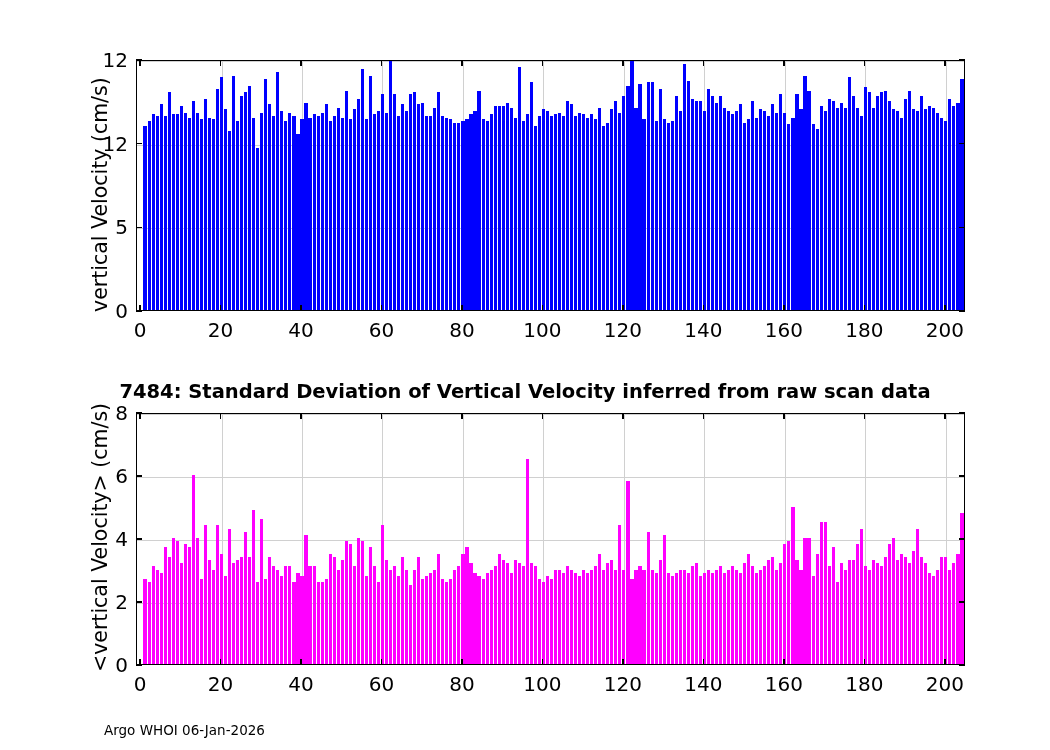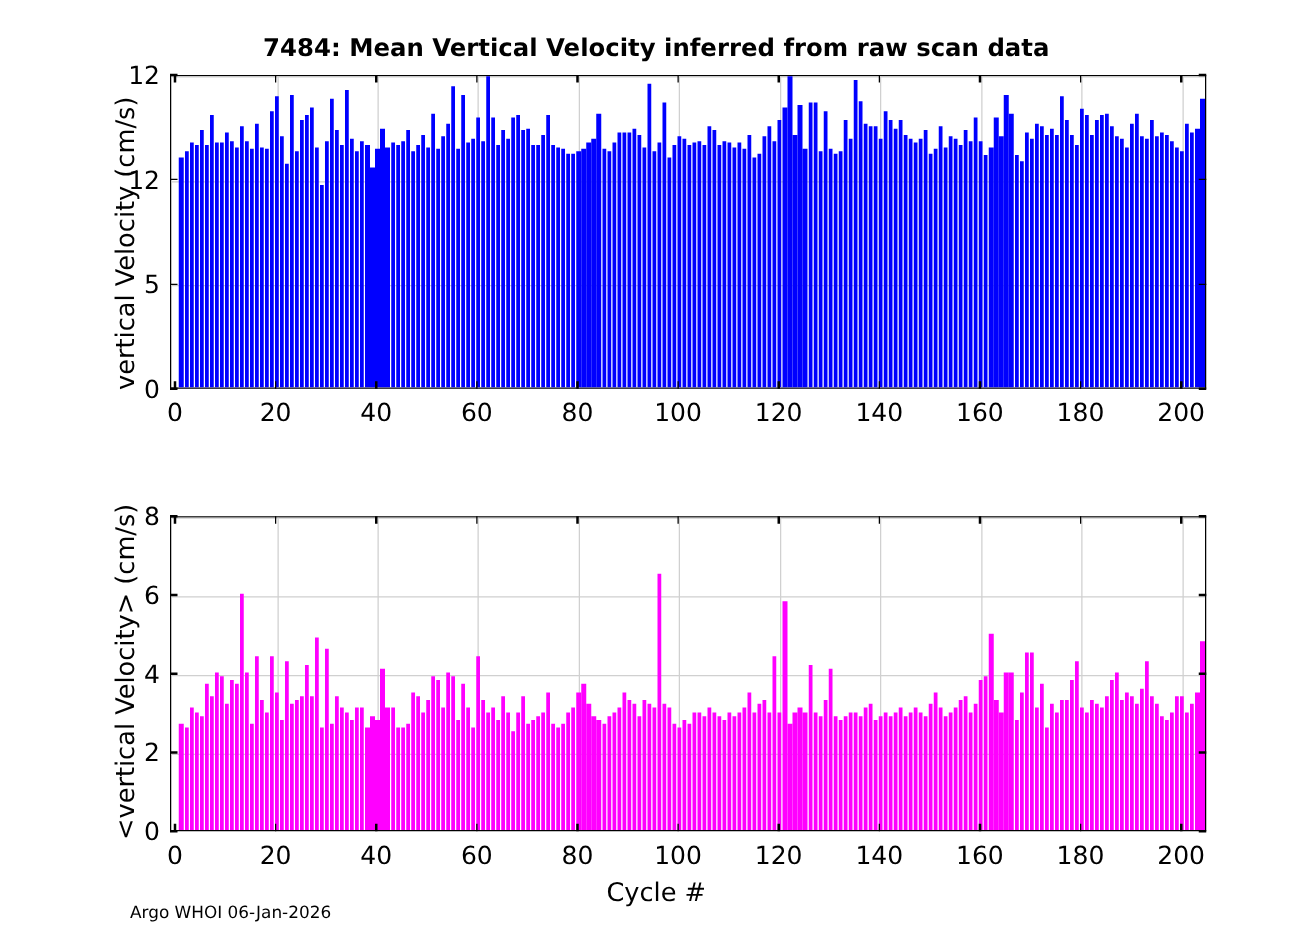--- a/index.html
+++ b/index.html
@@ -56,21 +56,20 @@
   #ylabel-bottom{left:88px;top:672px;}
 
   
   #footer{position:absolute;left:104px;top:722px;font-size:13.5px;color:#000;white-space:nowrap;}
 </style>
 </head>
 <body>
 
 <div class="figure">
 
-  <div class="chart-title" id="title-top">7484: Mean Vertical Velocity inferred from raw scan data</div>
 
   <div class="panel" id="panel-top">
     <div class="plotarea" id="plot-top">
         <div class="gl-v" style="left: 84.51px;"></div>
         <div class="gl-v" style="left: 165px;"></div>
         <div class="gl-v" style="left: 245.48px;"></div>
         <div class="gl-v" style="left: 325.97px;"></div>
         <div class="gl-v" style="left: 406.45px;"></div>
         <div class="gl-v" style="left: 486.94px;"></div>
         <div class="gl-v" style="left: 567.42px;"></div>
@@ -331,20 +330,21 @@
       <div class="lbl lbl-x" style="left: 864.393px; top: 318px;">180</div>
       <div class="lbl lbl-x" style="left: 944.879px; top: 318px;">200</div>
       <div class="lbl lbl-y" style="left: 80px; width: 48px; top: 311px;">0</div>
       <div class="lbl lbl-y" style="left: 80px; width: 48px; top: 227.333px;">5</div>
       <div class="lbl lbl-y" style="left: 80px; width: 48px; top: 143.667px;">12</div>
       <div class="lbl lbl-y" style="left: 80px; width: 48px; top: 60px;">12</div>
     </div>
 
   <div class="axis-title ylabel" id="ylabel-top">vertical Velocity (cm/s)</div>
 
+  <div class="chart-title" id="title-bottom">7484: Standard Deviation of Vertical Velocity inferred from raw scan data</div>
 
   <div class="panel" id="panel-bottom">
     <div class="plotarea" id="plot-bottom">
         <div class="gl-v" style="left: 84.51px;"></div>
         <div class="gl-v" style="left: 165px;"></div>
         <div class="gl-v" style="left: 245.48px;"></div>
         <div class="gl-v" style="left: 325.97px;"></div>
         <div class="gl-v" style="left: 406.45px;"></div>
         <div class="gl-v" style="left: 486.94px;"></div>
         <div class="gl-v" style="left: 567.42px;"></div>
@@ -609,17 +609,16 @@
       <div class="lbl lbl-x" style="left: 944.879px; top: 672px;">200</div>
       <div class="lbl lbl-y" style="left: 80px; width: 48px; top: 665px;">0</div>
       <div class="lbl lbl-y" style="left: 80px; width: 48px; top: 602px;">2</div>
       <div class="lbl lbl-y" style="left: 80px; width: 48px; top: 539px;">4</div>
       <div class="lbl lbl-y" style="left: 80px; width: 48px; top: 476px;">6</div>
       <div class="lbl lbl-y" style="left: 80px; width: 48px; top: 413px;">8</div>
     </div>
 
   <div class="axis-title ylabel" id="ylabel-bottom">&lt;vertical Velocity&gt; (cm/s)</div>
 
-  <div class="axis-title" id="xlabel-bottom">Cycle #</div>
 
   <div id="footer">Argo WHOI 06-Jan-2026</div>
 
 </div>
 
 </body></html>

